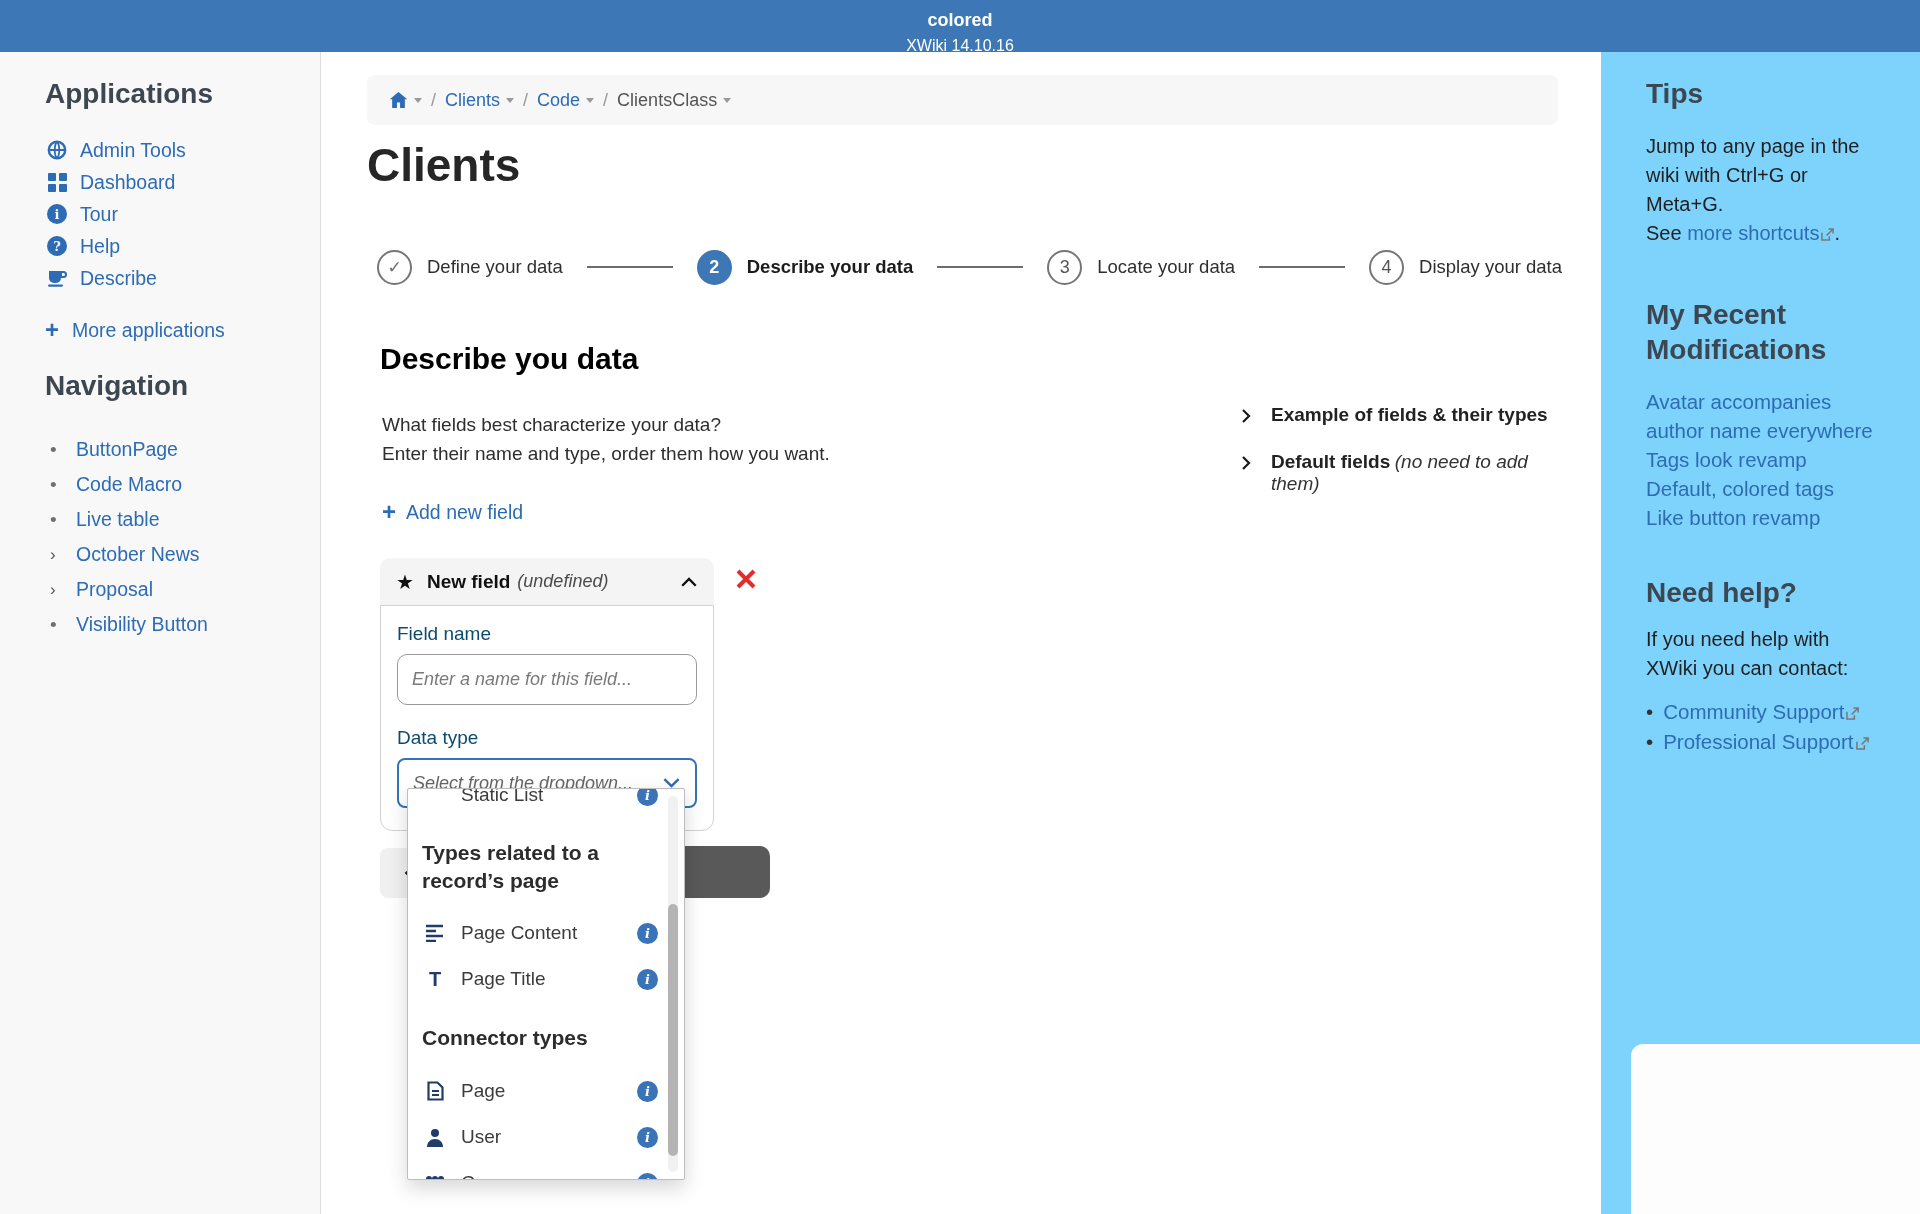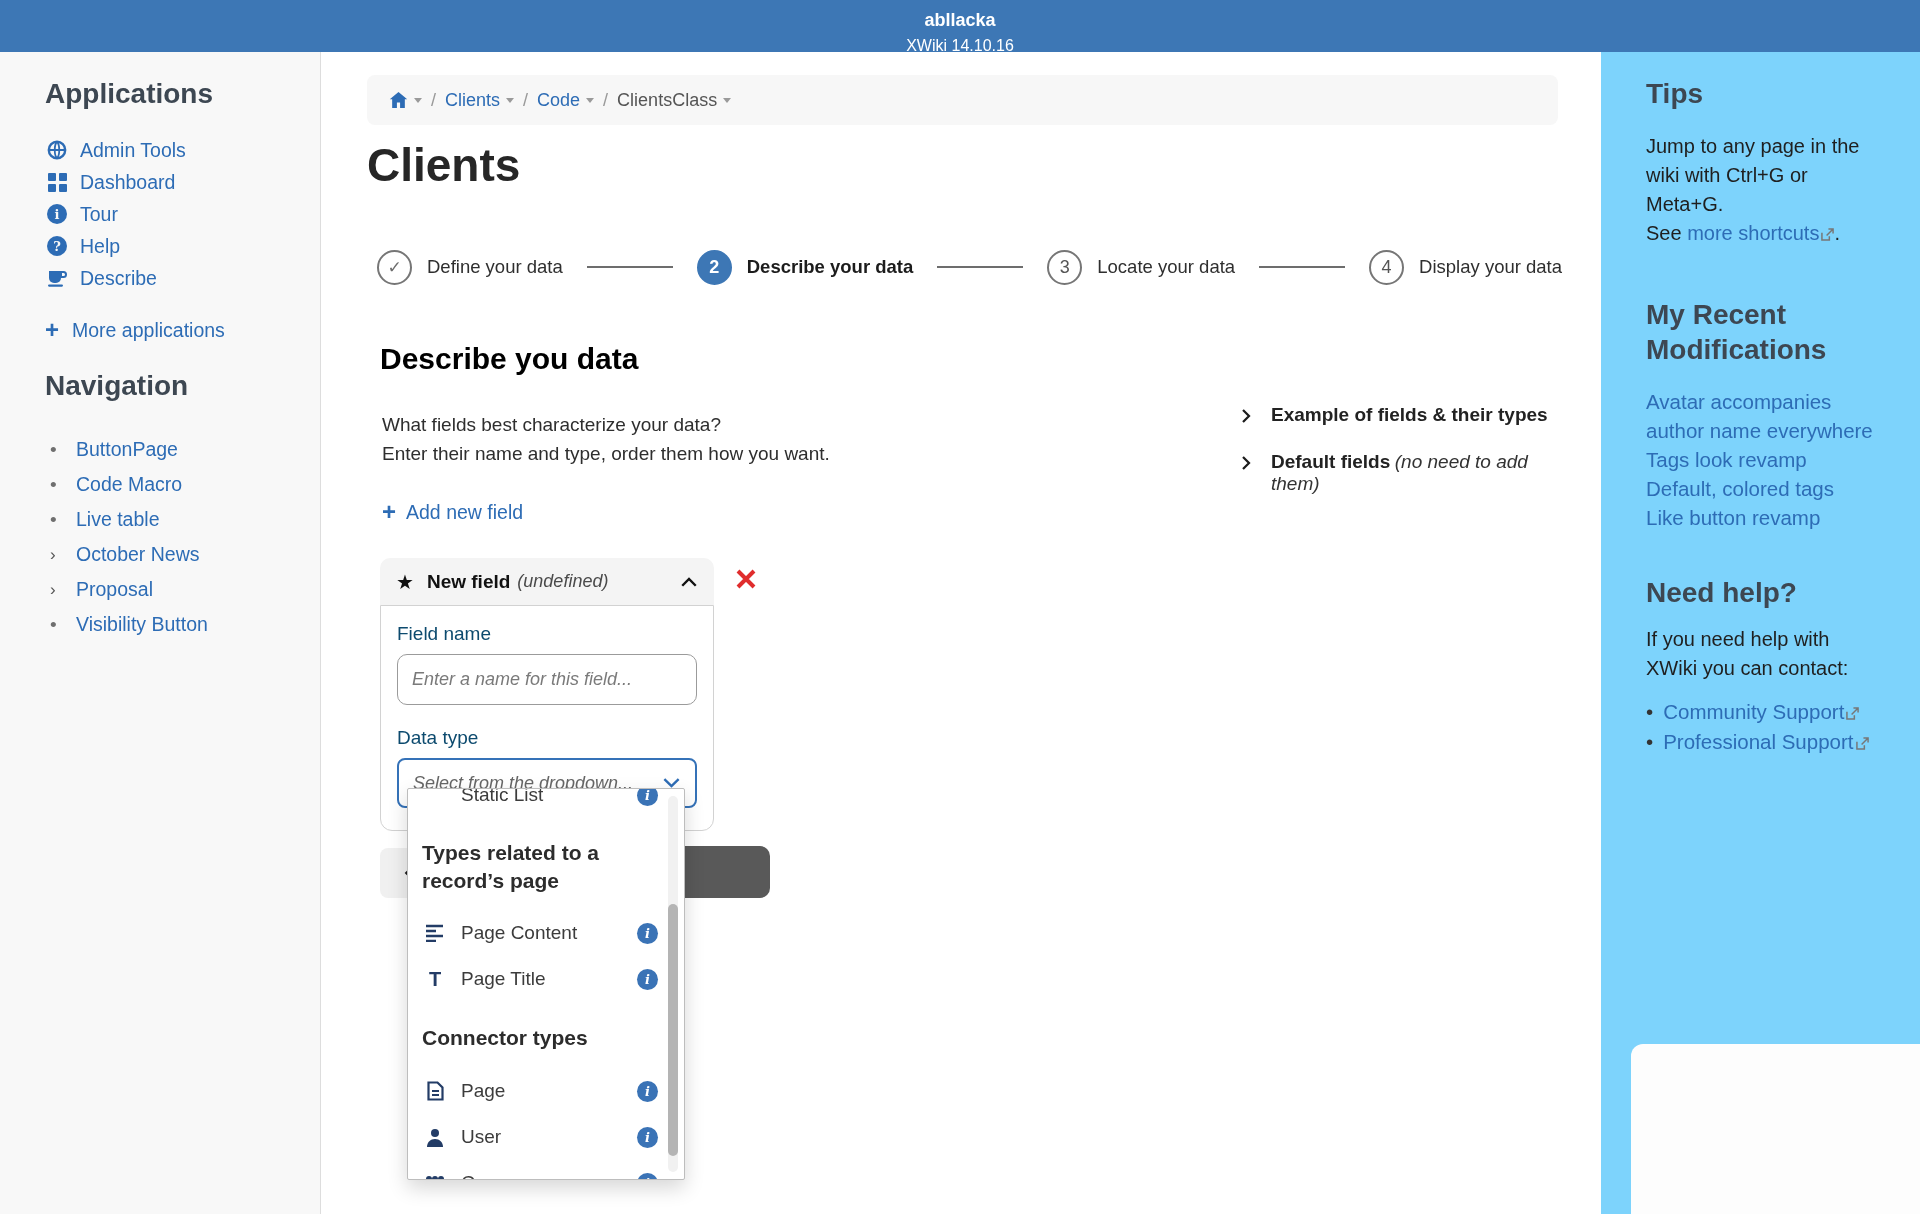--- a/index.html
+++ b/index.html
@@ -109,21 +109,21 @@
   .dd-heading.second { margin-top:22px; }
   #dd-scrollbar { position:absolute; right:6px; top:7px; bottom:7px; width:10px; background:#f1f1f1; border-radius:5px; }
   #dd-thumb { position:absolute; left:0; top:108px; width:10px; height:252px; background:#b4b4b4; border-radius:5px; cursor:pointer; }
 </style>
 </head>
 <body>
 
 <div id="page">
 
   <div id="topbar">
-    <div class="wiki-name">abllacka</div>
+    <div class="wiki-name">colored</div>
     <div class="wiki-version">XWiki 14.10.16</div>
   </div>
 
   <div id="left-sidebar">
     <div class="panel-title">Applications</div>
     <div class="app-list">
       <div class="app-item">
         <span class="ico">
           <svg width="20" height="20" viewBox="0 0 20 20">
               <circle cx="10" cy="10" r="8.2" fill="none" stroke="#2d6cb5" stroke-width="2.4"></circle>

